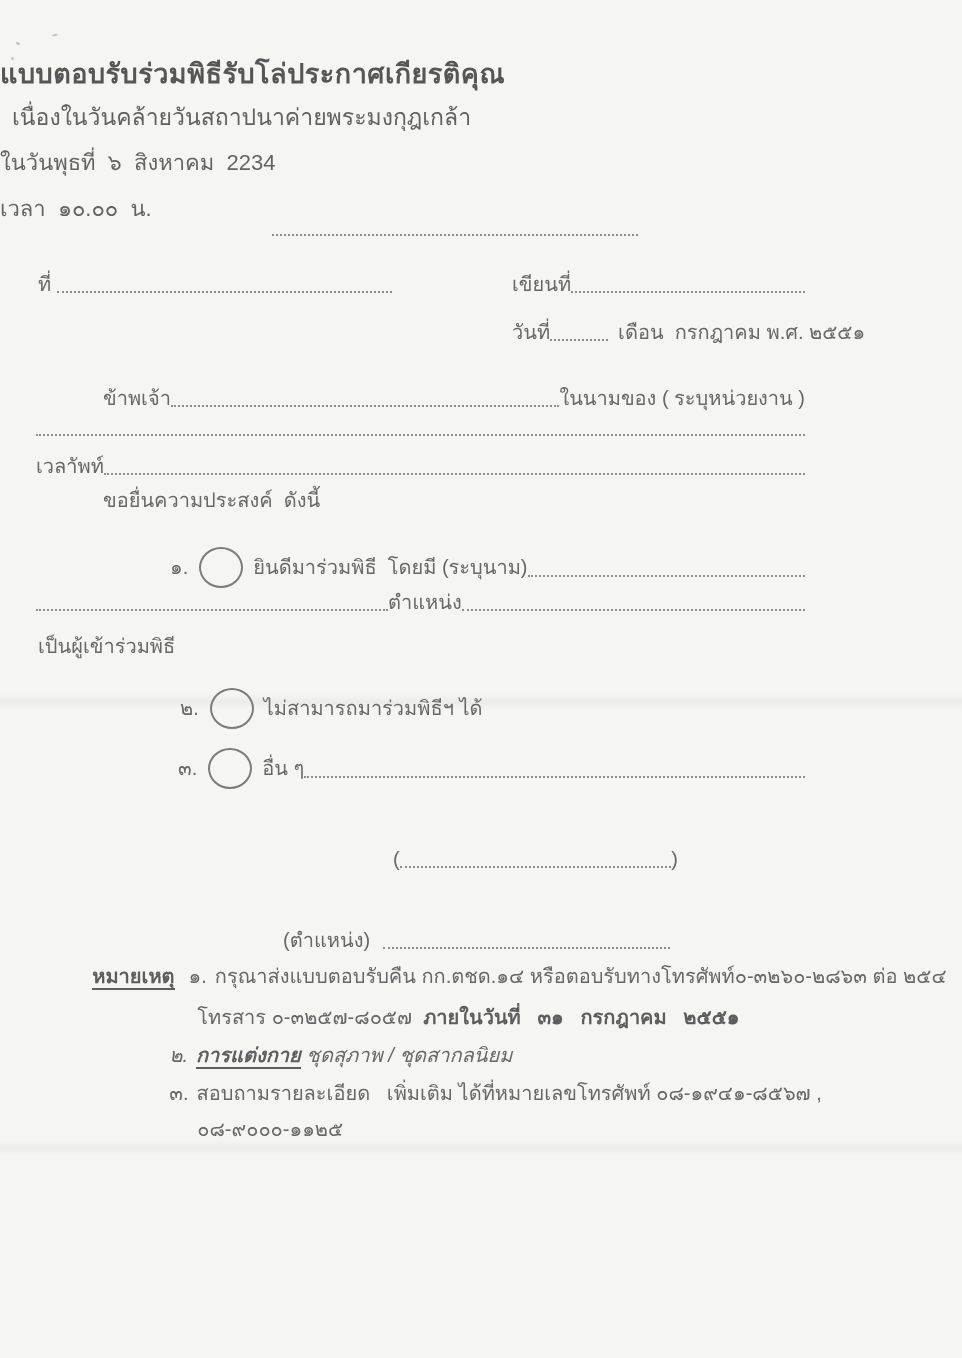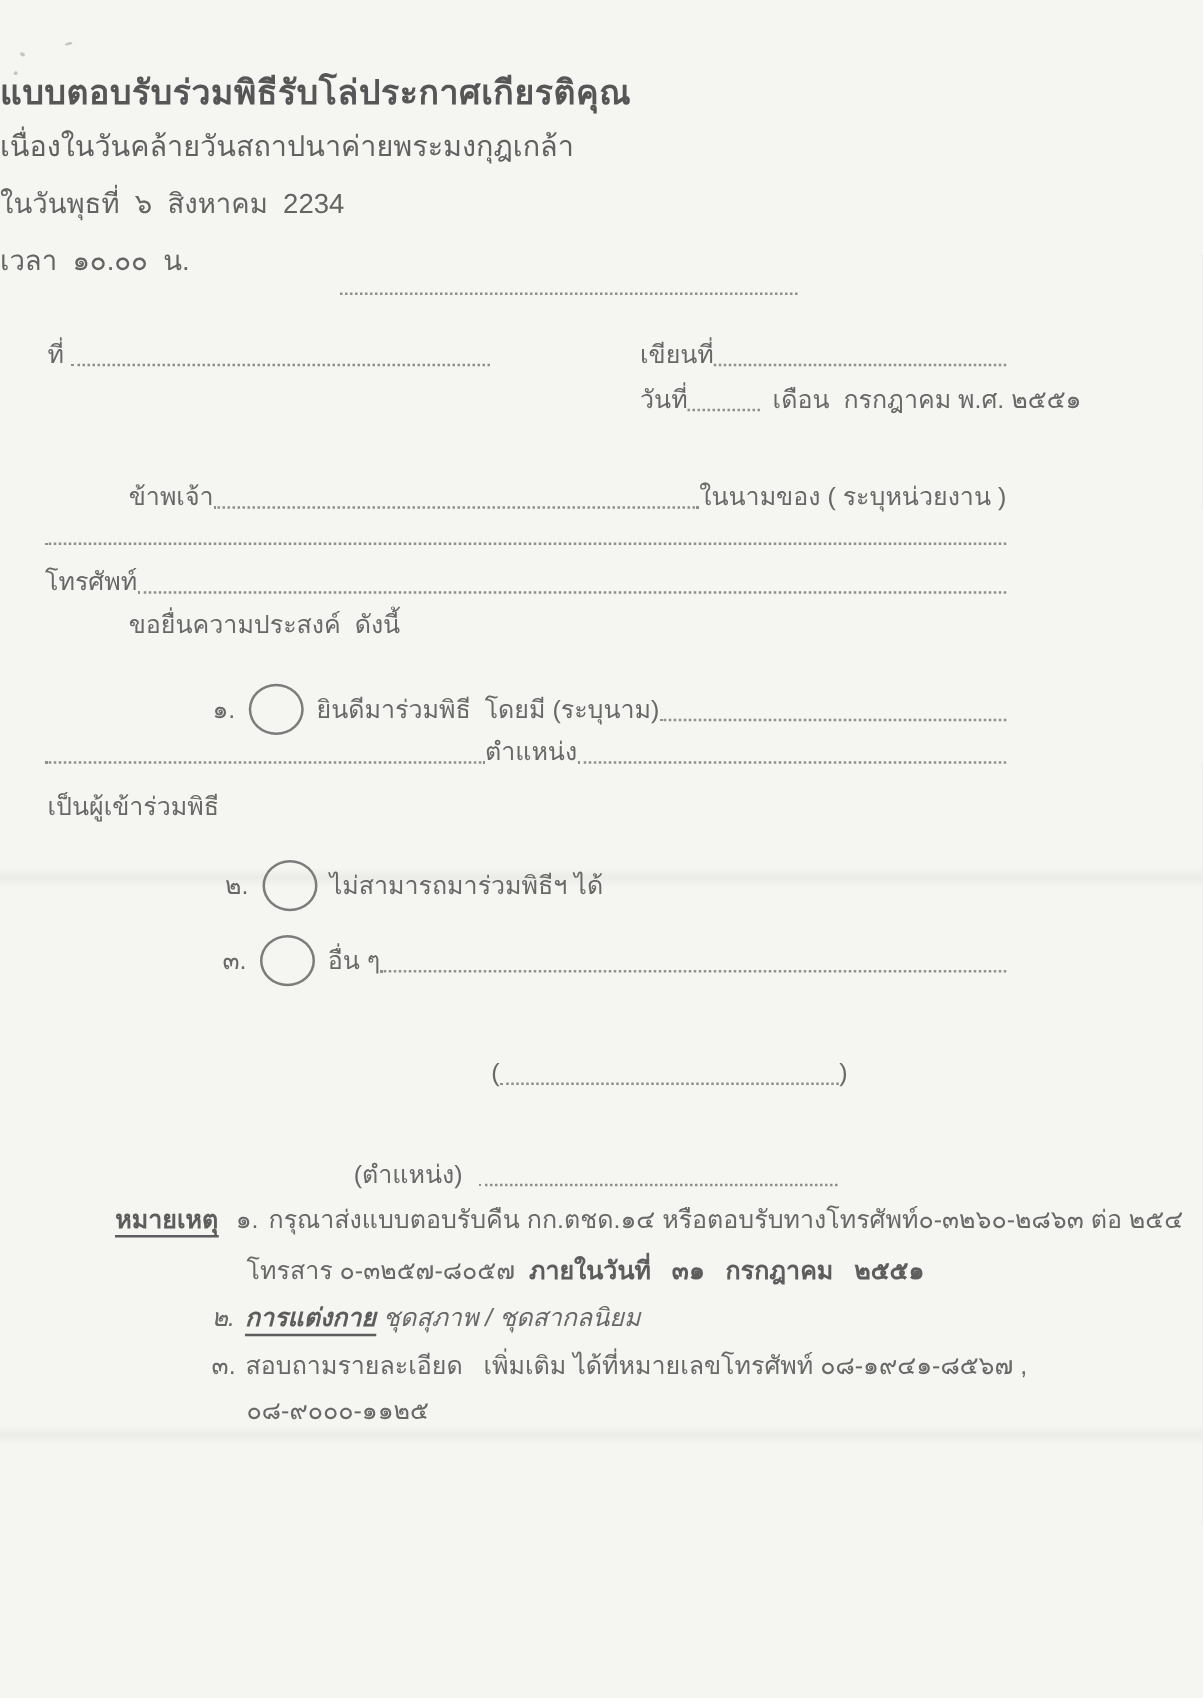--- a/index.html
+++ b/index.html
@@ -9,21 +9,21 @@
     margin:0 auto;
     background:#f5f5f2;
     font-family:"Liberation Sans","DejaVu Sans",sans-serif;
     color:#686868;
     overflow:hidden;
   }
   .abs { position:absolute; }
   .t { white-space:pre-wrap; }
   .center { left:0; right:0; }
   .title { font-size:27px; font-weight:700; color:#565656; letter-spacing:.5px; }
-  .subtitle { font-size:23px; color:#616161; }
+  .subtitle { font-size:23px; color:#616161;margin-left:12px; }
   .h3 { font-size:22px; color:#646464; }
   .row { display:flex; align-items:flex-end; height:30px; font-size:20px; }
   .row .lbl { line-height:28px; white-space:pre-wrap; }
   .dots { border-bottom:2px dotted #8f8f8f; margin-bottom:5px; height:0; }
   .dots.grow { flex:1 1 auto; }
   .dotline { border-bottom:2px dotted #8f8f8f; }
   .opt-row { display:flex; align-items:center; height:44px; font-size:20px; }
   .opt-row .num { margin-right:2px; }
   .opt-row .dots { align-self:flex-end; margin-bottom:12px; }
   .circle {
@@ -61,35 +61,35 @@
 
   <div class="abs row" style="top:268px;left:38px;width:354px;">
     <span class="lbl">ที่</span>
     <span style="width:6px;"></span>
     <span class="dots grow"></span>
   </div>
   <div class="abs row" style="top:268px;left:512px;width:293px;">
     <span class="lbl">เขียนที่</span>
     <span class="dots grow"></span>
   </div>
-  <div class="abs row" style="top:304px;left:512px;width:360px;">
+  <div class="abs row" style="top:316px;left:512px;width:360px;">
     <span class="lbl">วันที่</span>
     <span class="dots" style="width:58px;"></span>
     <span style="width:10px;"></span>
     <span class="lbl t">เดือน  กรกฎาคม พ.ศ. ๒๕๕๑</span>
   </div>
 
   <div class="abs row" style="top:382px;left:103px;width:702px;">
     <span class="lbl">ข้าพเจ้า</span>
     <span class="dots grow"></span>
     <span class="lbl t">ในนามของ ( ระบุหน่วยงาน )</span>
   </div>
   <div class="abs dotline" style="top:420px;left:36px;width:769px;height:14px;"></div>
   <div class="abs row" style="top:450px;left:36px;width:769px;">
-    <span class="lbl">โทรศัพท์</span>
+    <span class="lbl">เวลาัพท์</span>
     <span class="dots grow"></span>
   </div>
 
   <div class="abs t" style="top:486px;left:103px;font-size:20px;line-height:28px;">ขอยื่นความประสงค์  ดังนี้</div>
 
   <div class="abs opt-row" style="top:545px;left:170px;width:635px;">
     <span class="num">๑.</span>
     <span class="circle"></span>
     <span class="t">ยินดีมาร่วมพิธี  โดยมี (ระบุนาม)</span>
     <span class="dots grow"></span>

